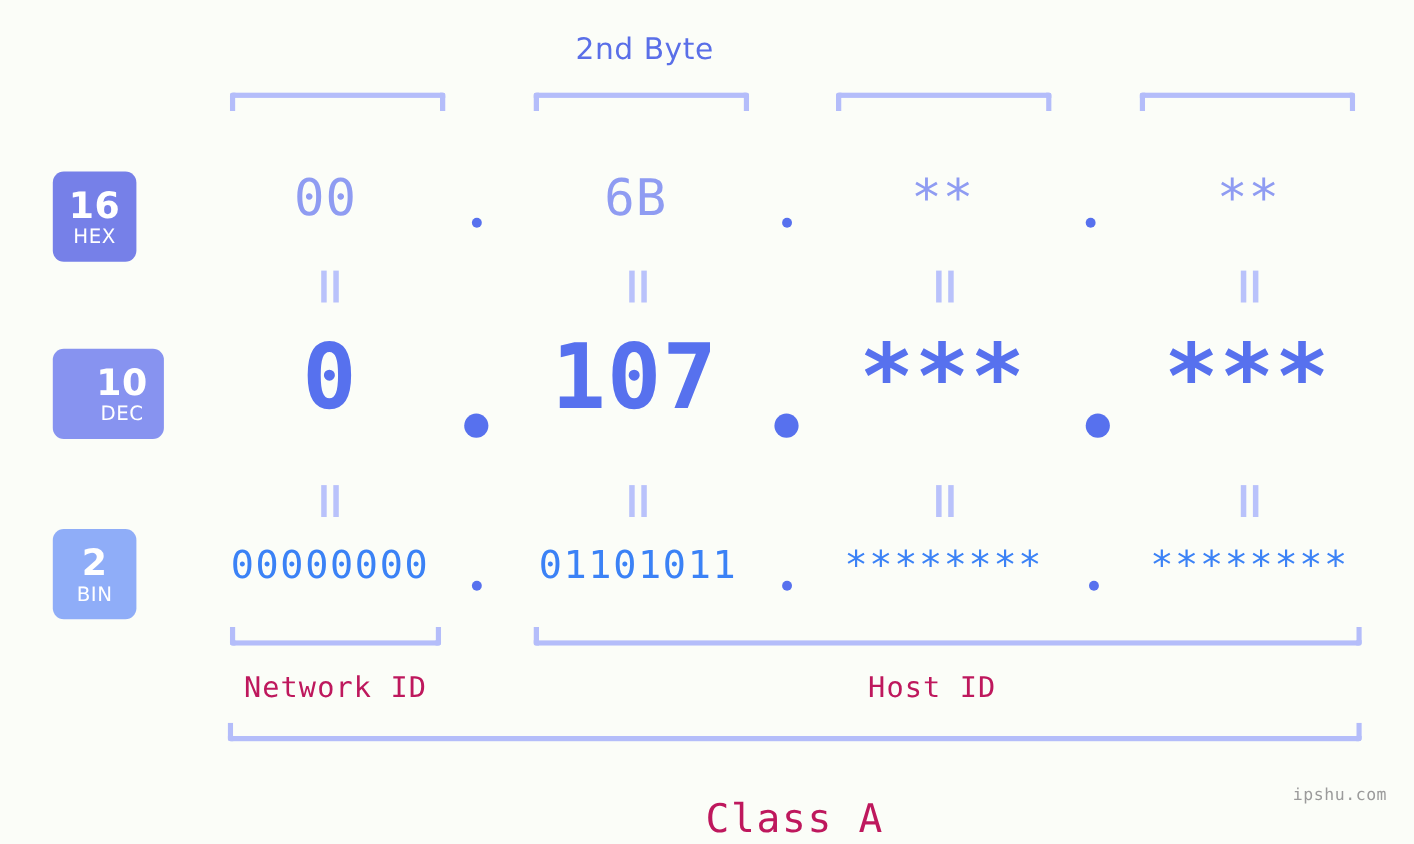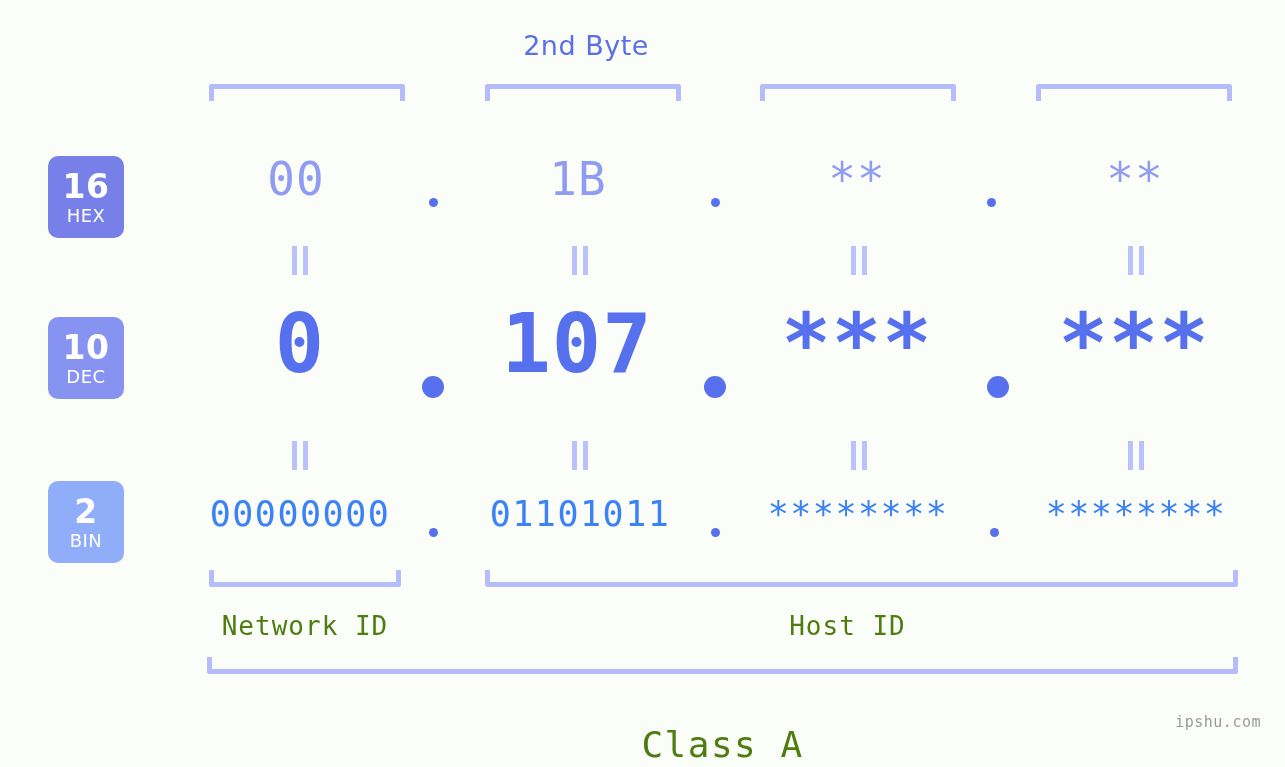--- a/index.html
+++ b/index.html
@@ -68,21 +68,21 @@
     font-weight: 700;
     letter-spacing: 0.5px;
   }
   .badge .lbl {
     font-size: 18px;
     font-weight: 400;
     margin-top: 4px;
     letter-spacing: 0.5px;
   }
   .badge-hex { top: 156px; background: #7680e8; }
-  .badge-dec { top: 317px; background: #8793f0; }
+  .badge-dec { top: 317px; background: #8793f0; padding-left: 25px; }
   .badge-bin { top: 481px; background: #8fadf8; }
 
   
   .cell {
     position: absolute;
     width: 240px;
     text-align: center;
     white-space: nowrap;
     font-family: "DejaVu Sans Mono", "Liberation Mono", monospace;
   }
@@ -142,21 +142,21 @@
     border-right: 5px solid #b4bdfa;
     border-bottom-left-radius: 3px;
     border-bottom-right-radius: 3px;
     box-sizing: border-box;
   }
 
   
   .section-label {
     position: absolute;
     text-align: center;
-    color: #4d7c0f;
+    color: #be185d;
     font-family: "DejaVu Sans Mono", "Liberation Mono", monospace;
     white-space: nowrap;
   }
   .label-id {
     top: 611px;
     font-size: 26px;
     letter-spacing: 1px;
   }
   .label-class {
     top: 692px;
@@ -196,21 +196,21 @@
     <span class="num">10</span>
     <span class="lbl">DEC</span>
   </div>
   <div class="badge badge-bin">
     <span class="num">2</span>
     <span class="lbl">BIN</span>
   </div>
 
   <div class="row-hex">
     <div class="cell" style="left:176px">00</div>
-    <div class="cell" style="left:458px">1B</div>
+    <div class="cell" style="left:458px">6B</div>
     <div class="cell" style="left:737px">**</div>
     <div class="cell" style="left:1015px">**</div>
     <div class="dot dot-small dot-hex" style="left:429px"></div>
     <div class="dot dot-small dot-hex" style="left:711px"></div>
     <div class="dot dot-small dot-hex" style="left:987px"></div>
   </div>
 
   <div class="eqmark" style="left:292px;top:246px">
       <i></i>
       <i></i>

